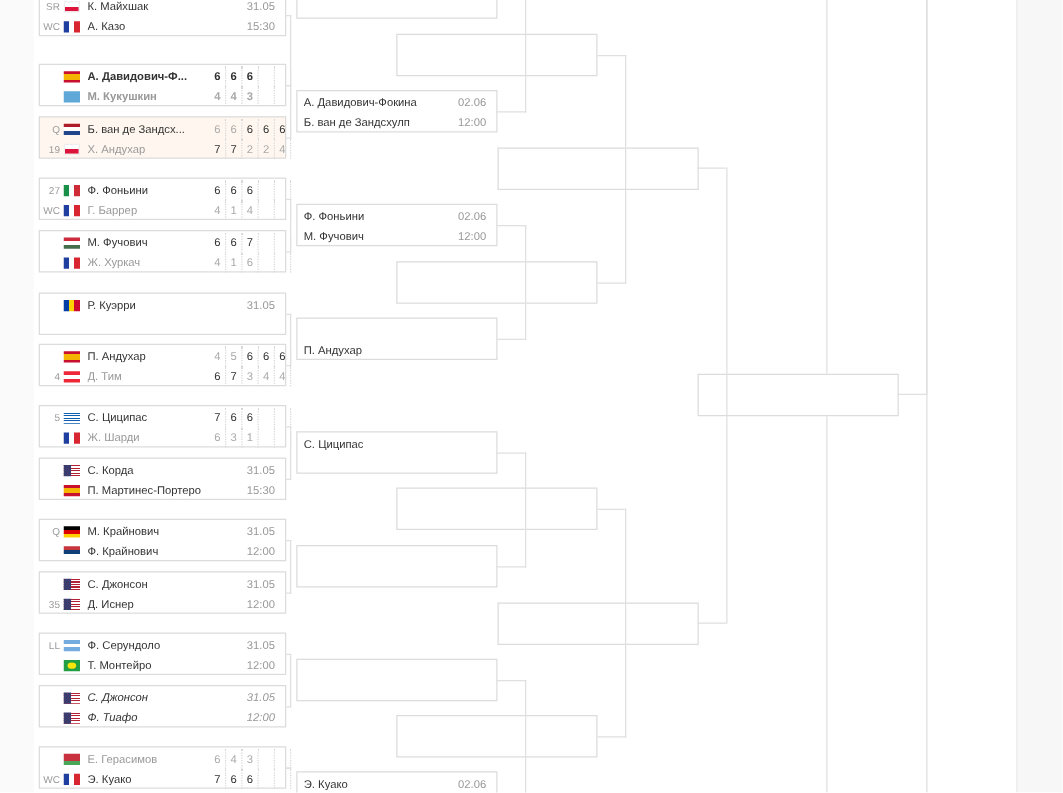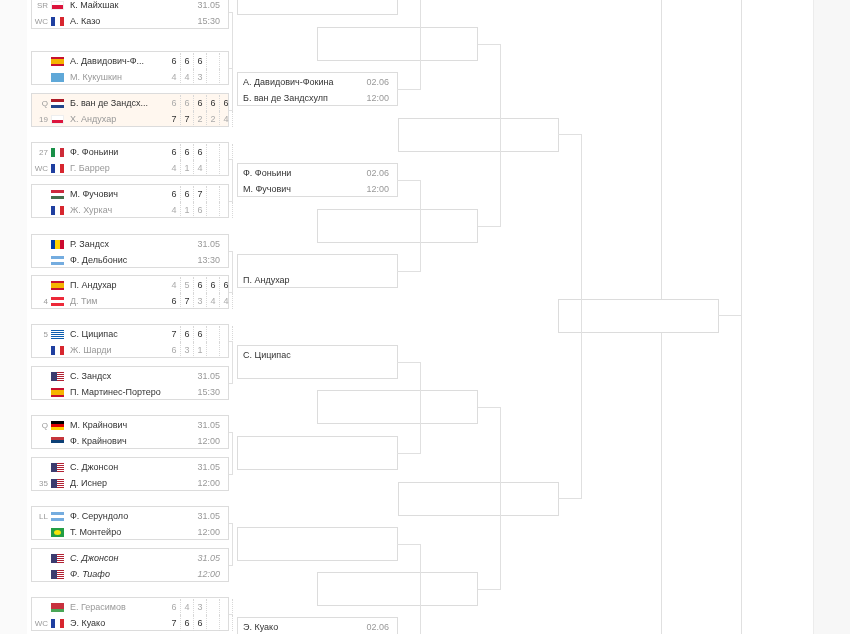--- a/index.html
+++ b/index.html
@@ -56,21 +56,21 @@
         <span class="name">К. Майхшак</span>
         <span class="dt">31.05</span>
       </div>
       <div class="row r1">
         <span class="seed">WC</span>
         <span class="flag f-fr"></span>
         <span class="name">А. Казо</span>
         <span class="dt">15:30</span>
       </div>
     </div>
-    <div class="box m1" style="top: 51px;">
+    <div class="box m1" style="top: 51px; font-weight: bold;">
       <div class="row r0">
         <span class="seed"></span>
         <span class="flag f-es"></span>
         <span class="name">А. Давидович-Ф...</span>
         <span class="scores">
           <span class="sc">6</span>
           <span class="sc">6</span>
           <span class="sc">6</span>
           <span class="sc l"></span>
           <span class="sc l"></span>
@@ -164,28 +164,22 @@
           <span class="sc l">6</span>
           <span class="sc l"></span>
           <span class="sc l"></span>
         </span>
       </div>
     </div>
     <div class="box m1" style="top: 234px;">
       <div class="row r0">
         <span class="seed"></span>
         <span class="flag f-md"></span>
-        <span class="name">Р. Зандсх</span>
-        <span class="dt">31.05</span>
-      </div>
-      <div class="row r1">
-        <span class="seed"></span>
-        <span class="flag f-ar"></span>
-        <span class="name">Ф. Дельбонис</span>
-        <span class="dt">13:30</span>
+        <span class="name">Р. Куэрри</span>
+        <span class="dt">31.05</span>
       </div>
     </div>
     <div class="box m1" style="top: 275px;">
       <div class="row r0">
         <span class="seed"></span>
         <span class="flag f-es"></span>
         <span class="name">П. Андухар</span>
         <span class="scores">
           <span class="sc l">4</span>
           <span class="sc l">5</span>
@@ -230,21 +224,21 @@
           <span class="sc l">1</span>
           <span class="sc l"></span>
           <span class="sc l"></span>
         </span>
       </div>
     </div>
     <div class="box m1" style="top: 366px;">
       <div class="row r0">
         <span class="seed"></span>
         <span class="flag f-us"></span>
-        <span class="name">С. Зандсх</span>
+        <span class="name">С. Корда</span>
         <span class="dt">31.05</span>
       </div>
       <div class="row r1">
         <span class="seed"></span>
         <span class="flag f-es"></span>
         <span class="name">П. Мартинес-Портеро</span>
         <span class="dt">15:30</span>
       </div>
     </div>
     <div class="box m1" style="top: 415px;">

